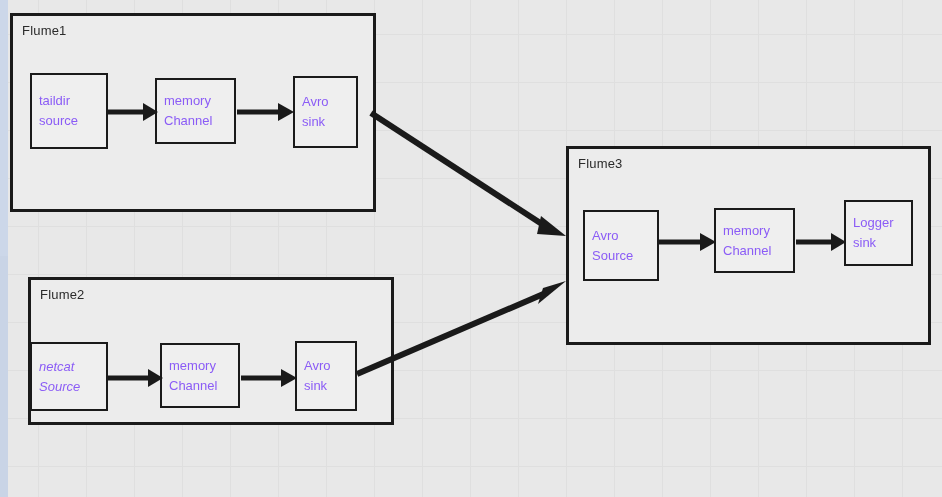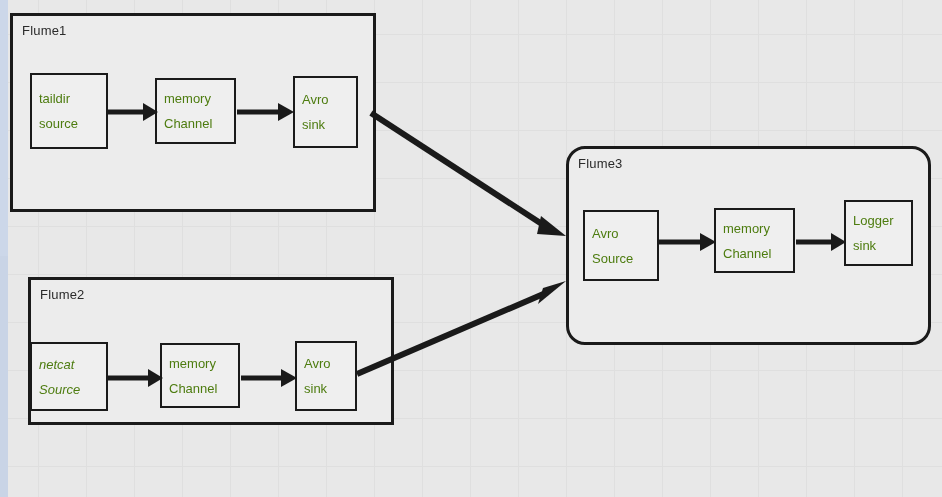--- a/index.html
+++ b/index.html
@@ -66,22 +66,22 @@
     box-sizing: border-box;
     border: 2.5px solid #1a1a1a;
     background: #efefef;
     display: flex;
     align-items: center;
     justify-content: flex-start;
     padding-left: 7px;
   }
   .node-text {
     font-size: 13px;
-    line-height: 25px;
-    color: #4d7c0f;
+    line-height: 20px;
+    color: #8b5cf6;
     white-space: pre-line;
     text-align: left;
   }
 
   
   #arrows {
     position: absolute;
     left: 0;
     top: 0;
     width: 942px;
@@ -128,21 +128,21 @@
   <div class="node" style="left:160px; top:343px; width:80px; height:65px;">
     <span class="node-text">memory
 Channel</span>
   </div>
 
   <div class="node" style="left:295px; top:341px; width:62px; height:70px;">
     <span class="node-text">Avro
 sink</span>
   </div>
 
-  <div class="agent" style="left:566px; top:146px; width:365px; height:199px;border-radius:19px;">
+  <div class="agent" style="left:566px; top:146px; width:365px; height:199px;">
     <span class="agent-label">Flume3</span>
   </div>
 
   <div class="node" style="left:583px; top:210px; width:76px; height:71px;">
     <span class="node-text">Avro
 Source</span>
   </div>
 
   <div class="node" style="left:714px; top:208px; width:81px; height:65px;">
     <span class="node-text">memory

